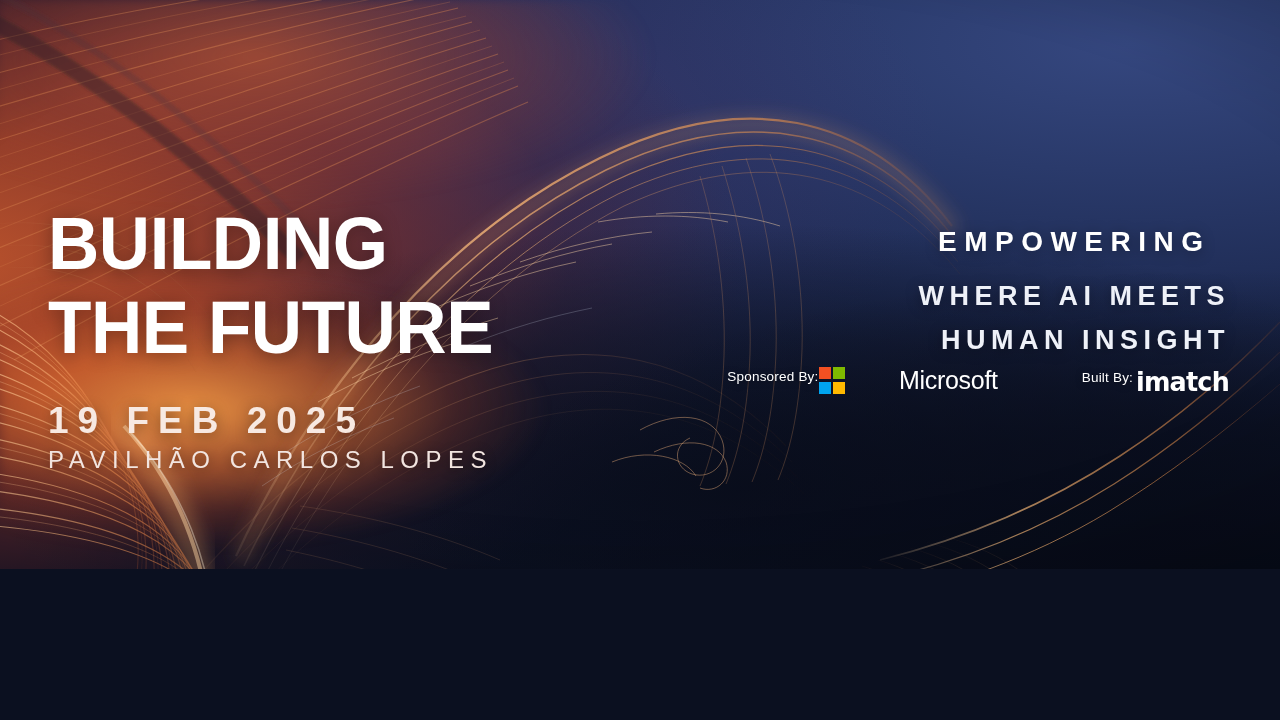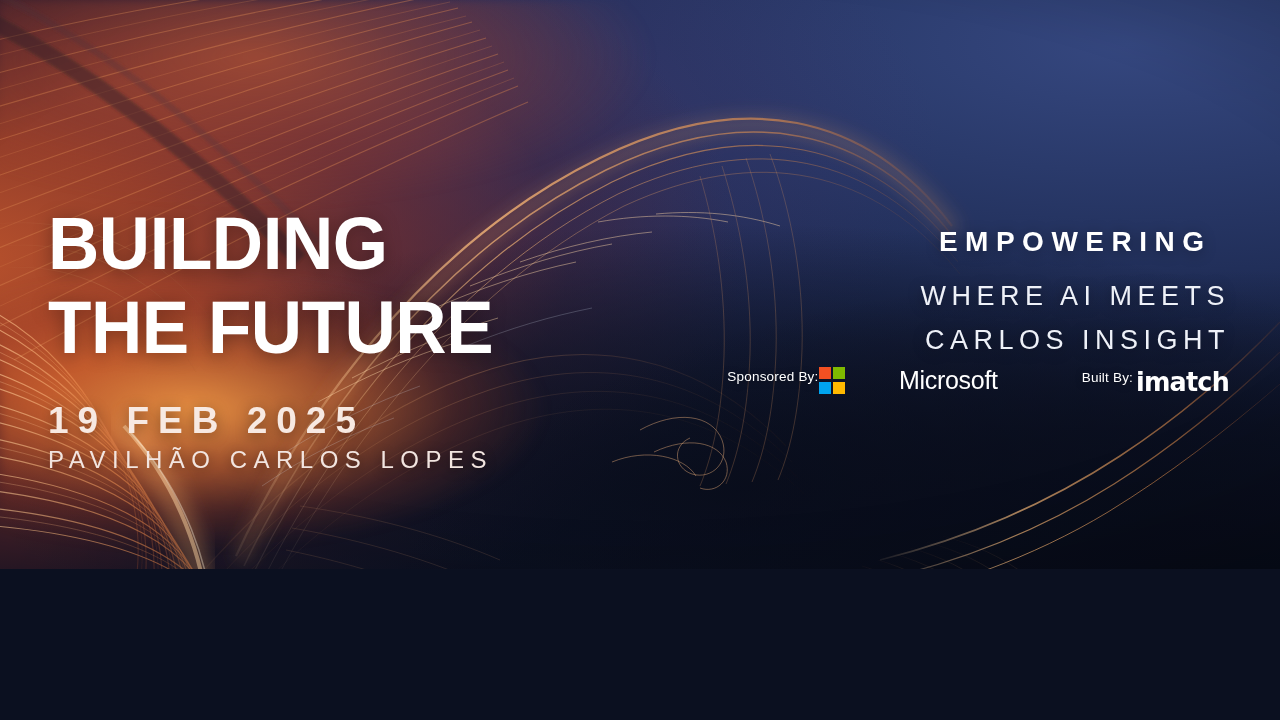--- a/index.html
+++ b/index.html
@@ -128,21 +128,21 @@
     letter-spacing:7.5px;
     line-height:1.42;
     white-space:nowrap;
     text-shadow:0 2px 14px rgba(0,0,0,.38);
     text-align:center;
   }
 
   .tag-light {
     color:#eef1f8;
     font-size:27px;
-    font-weight:400;
+    font-weight:700;
     letter-spacing:5.5px;
     line-height:1.63;
     white-space:nowrap;
     text-shadow:0 2px 14px rgba(0,0,0,.38);
   }
   .tag-light.first { margin-top:12px; }
 
   
   .sponsor-row {
     position:absolute;
@@ -399,21 +399,21 @@
     <div class="left-block">
       <div class="title-line">BUILDING</div>
       <div class="title-line">THE FUTURE</div>
       <div class="date-line">19 FEB 2025</div>
       <div class="venue-line">PAVILHÃO CARLOS LOPES</div>
     </div>
 
     <div class="right-block">
       <div class="tag-strong">EMPOWERING</div>
       <div class="tag-light first">WHERE AI MEETS</div>
-      <div class="tag-light">CARLOS INSIGHT</div>
+      <div class="tag-light">HUMAN INSIGHT</div>
     </div>
 
     <div class="sponsor-row">
 
       <div class="sponsor-col">
         <div class="sponsor-label">Sponsored By:</div>
         <div class="ms-lockup">
           <span class="ms-squares">
             <i style="background:#f25022"></i>
             <i style="background:#7fba00"></i>

